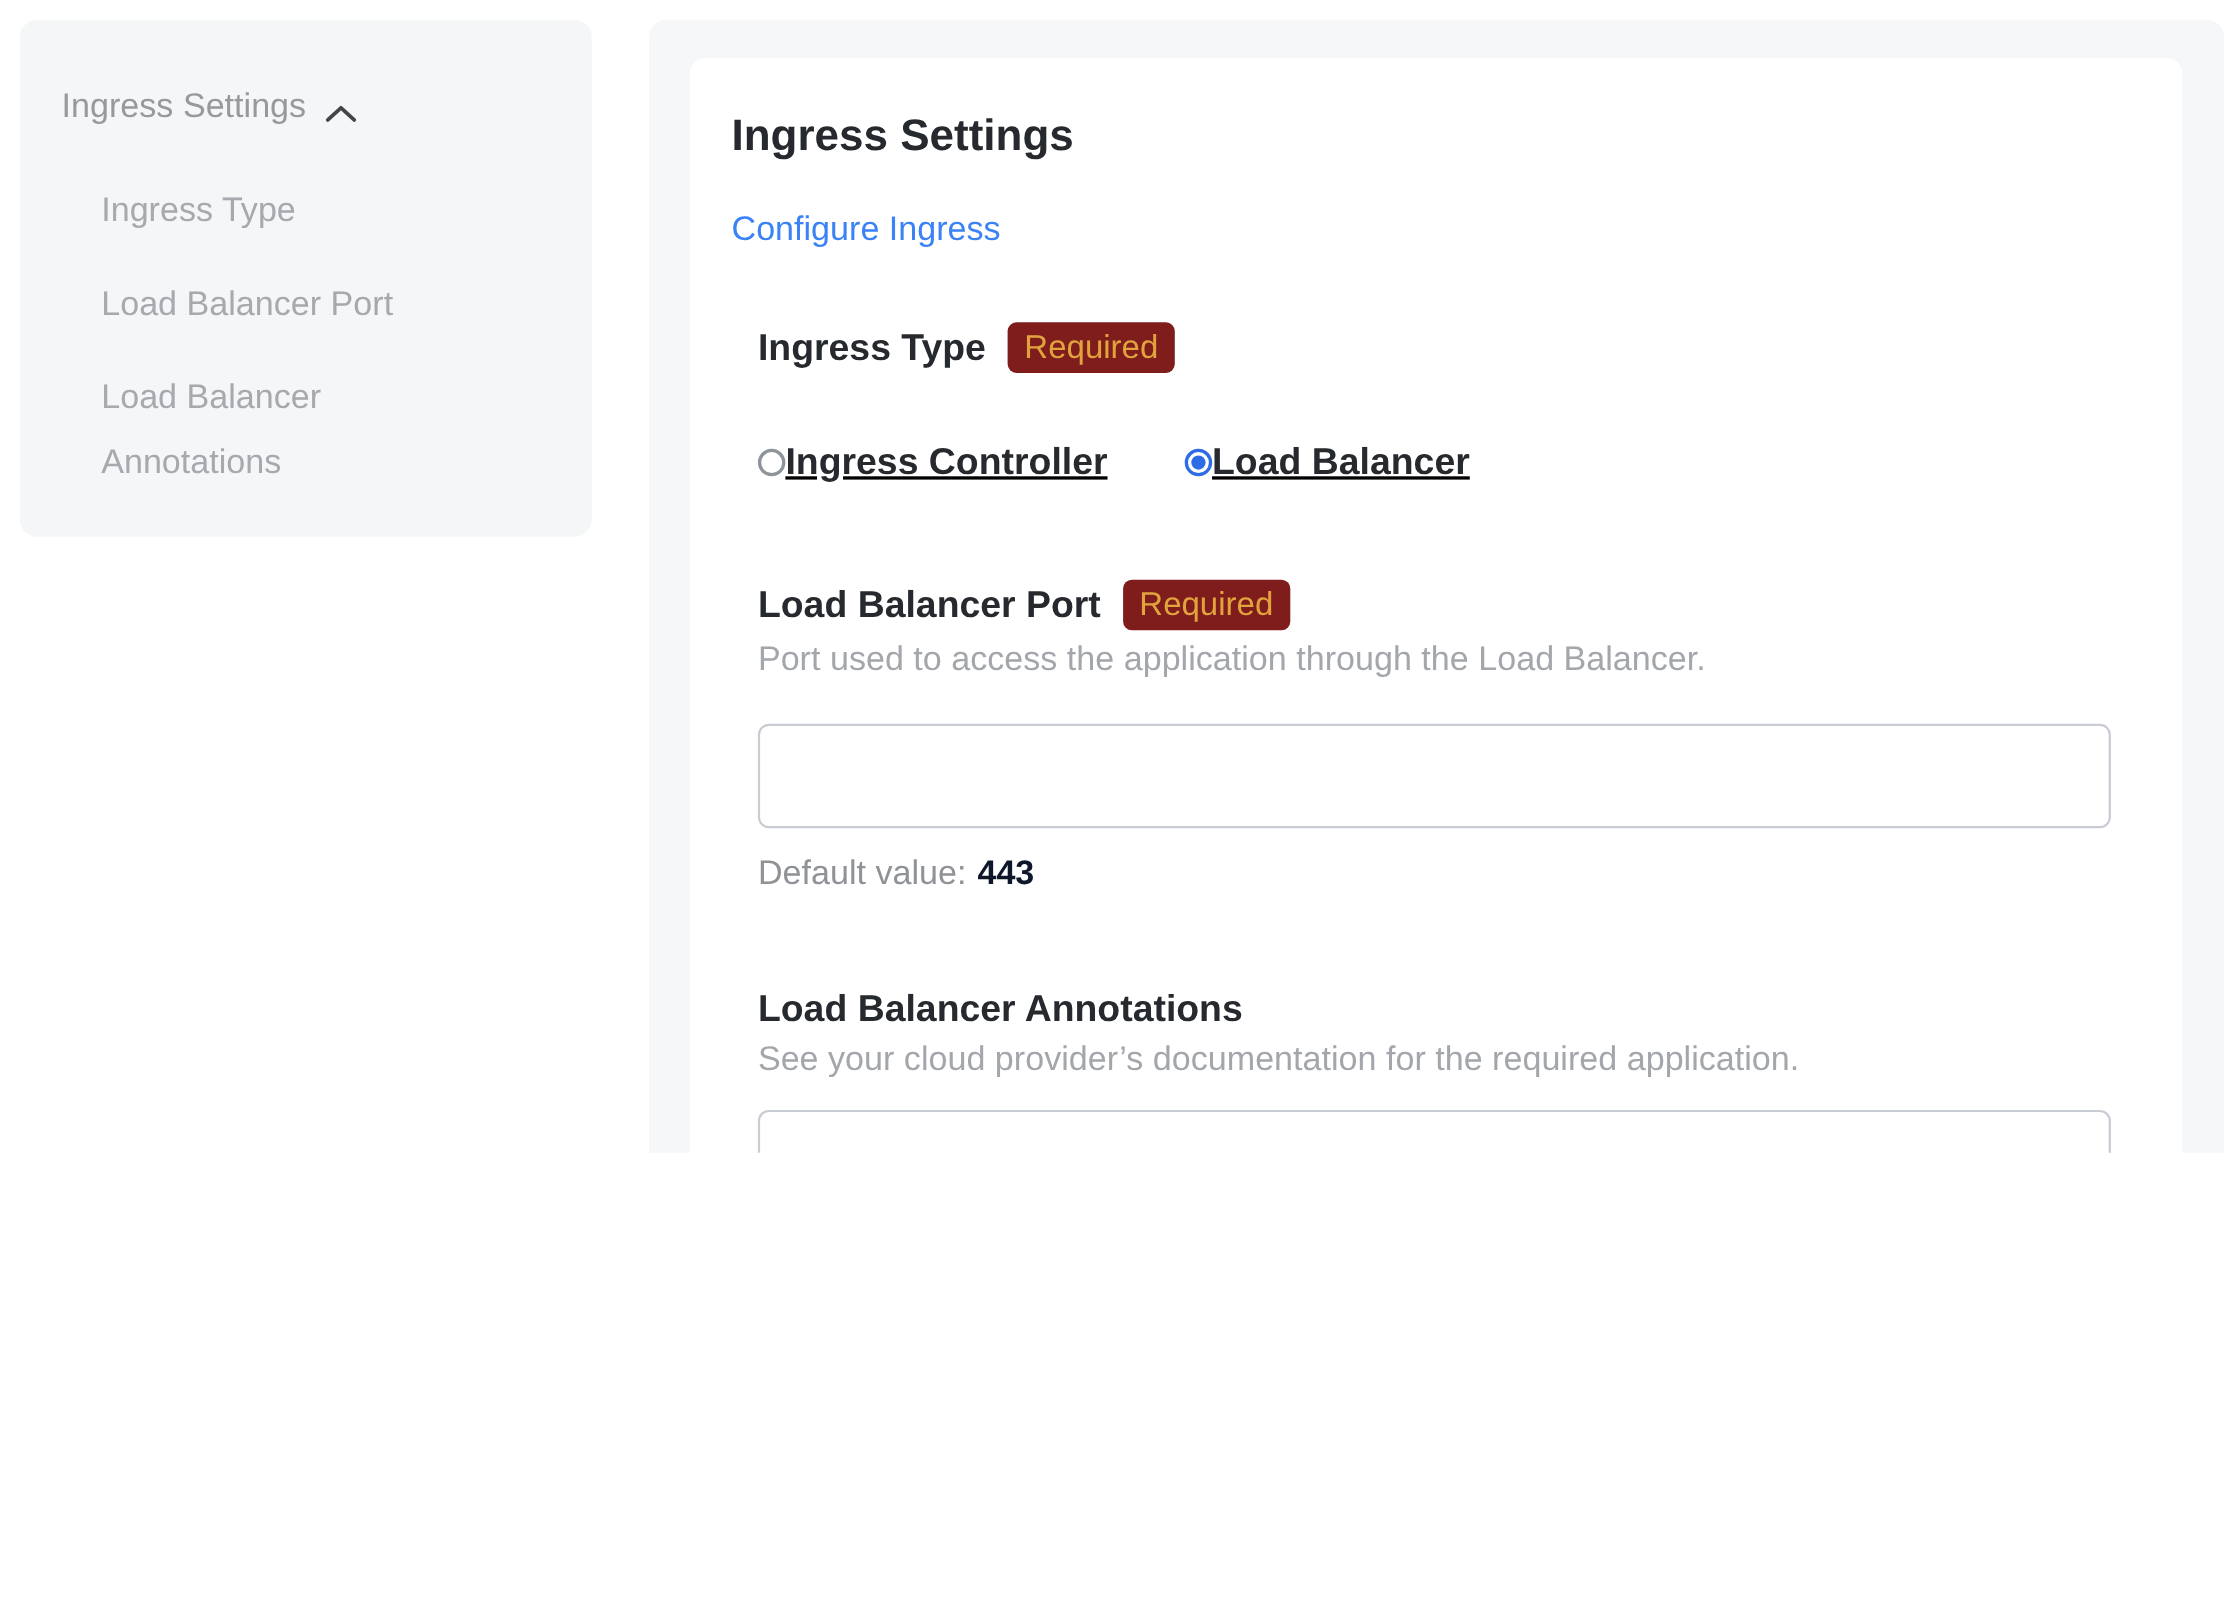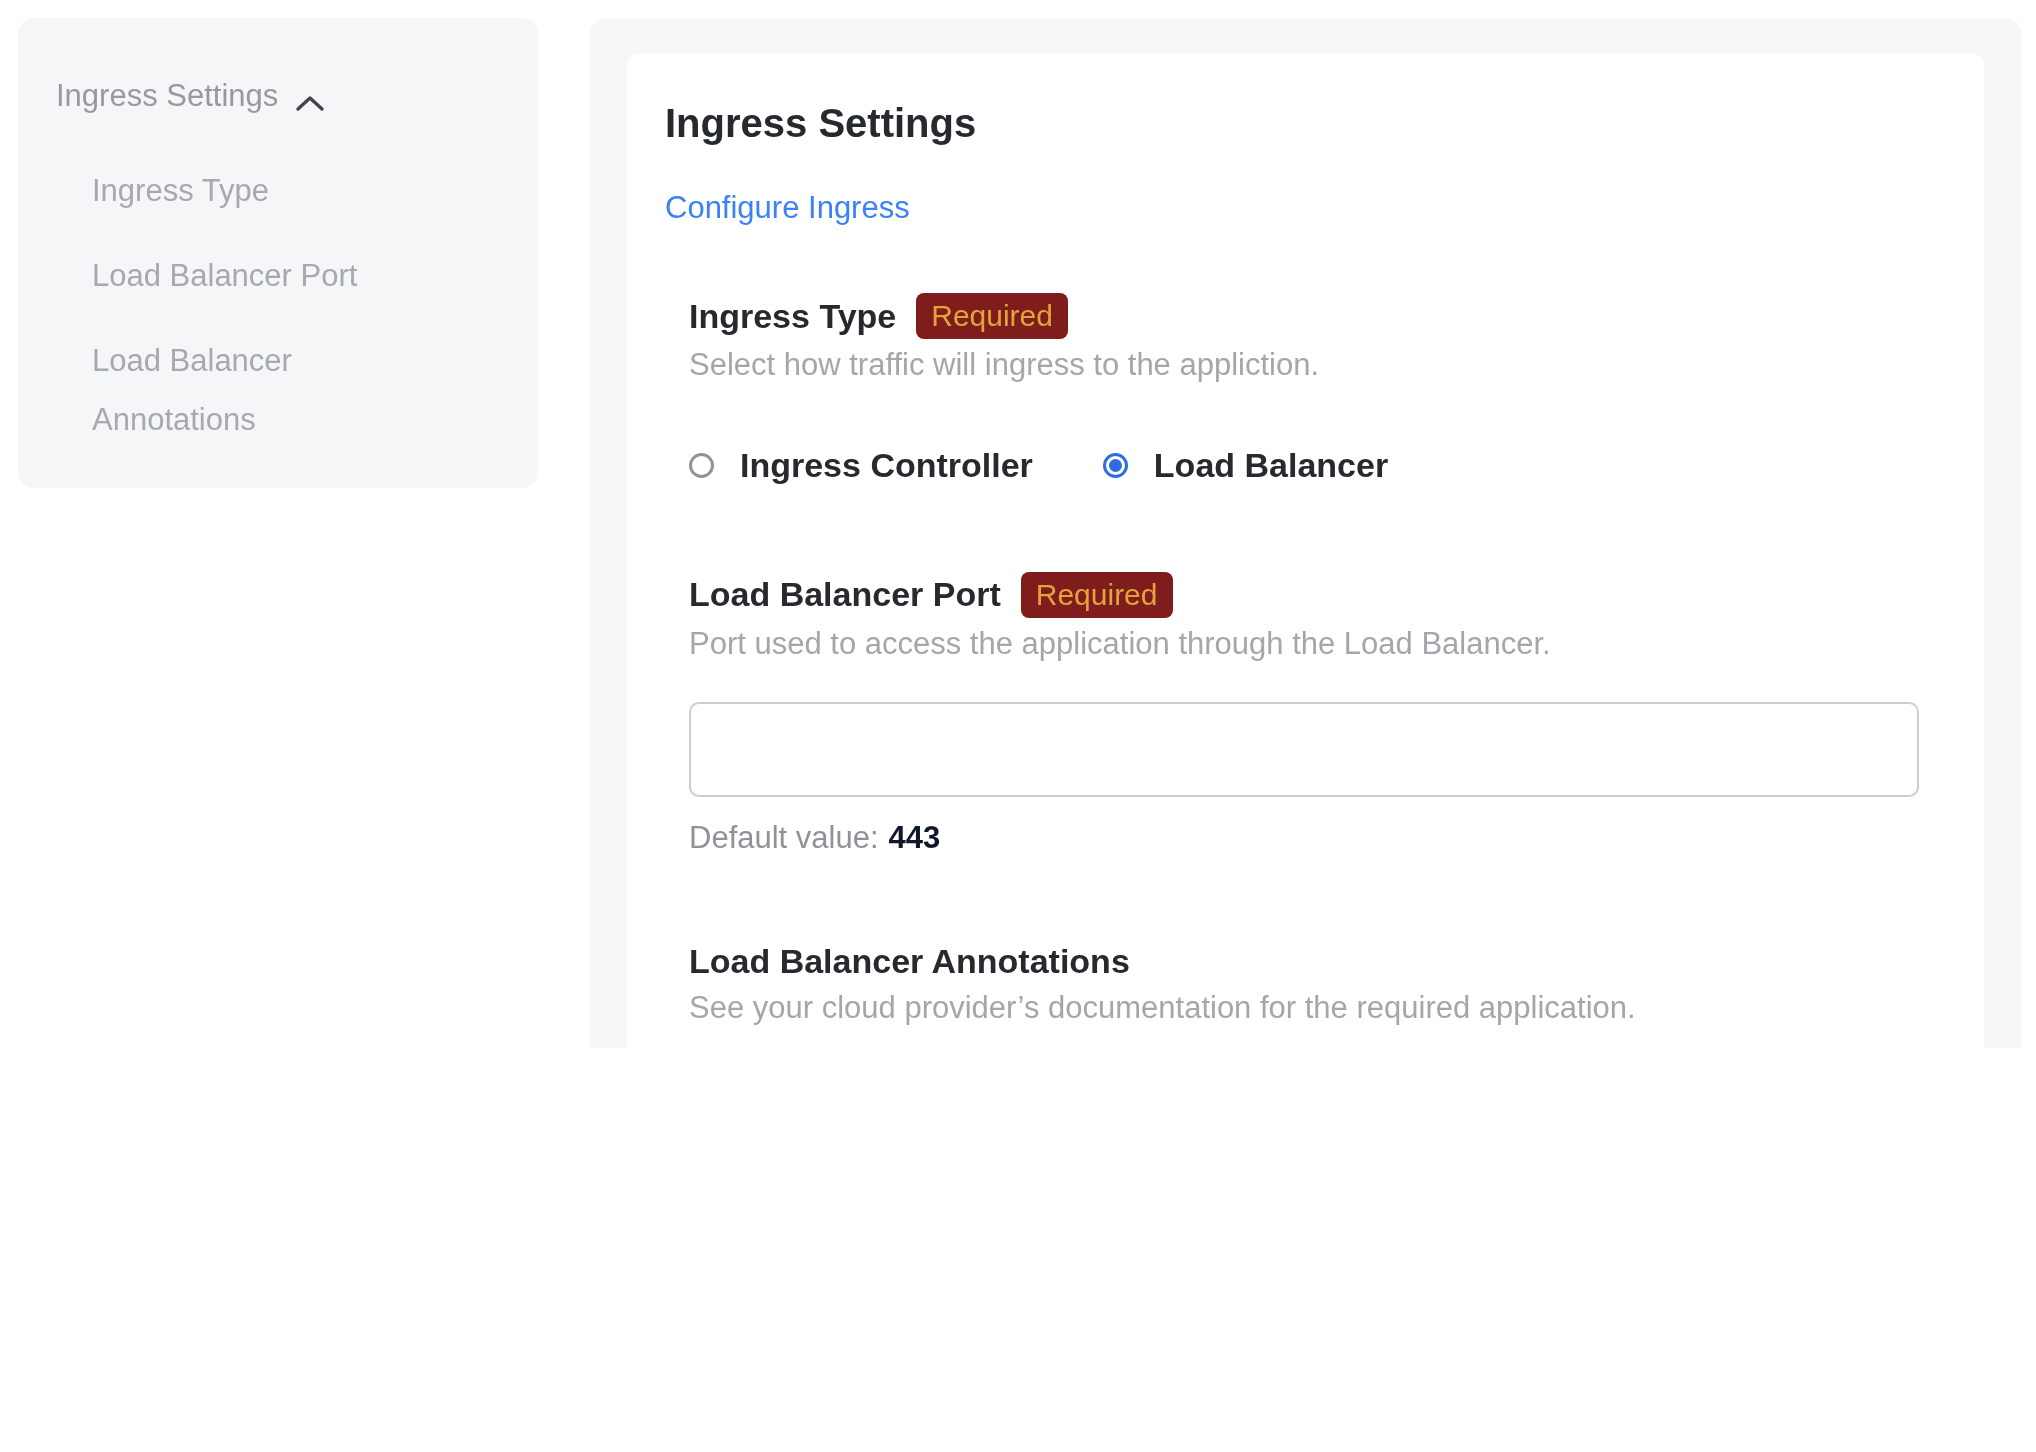--- a/index.html
+++ b/index.html
@@ -31,21 +31,21 @@
   .sec-2 { margin-top:87px; }
   .sec-3 { margin-top:85px; }
 
   .field-label-row { display:flex; align-items:center; gap:20px; }
   .field-label { font-size:34px; font-weight:bold; color:#26292e; line-height:1.2; }
   .badge { background:#7f1d1d; color:#e2a33d; font-size:30px;
     padding:6px 15px; border-radius:8px; }
   .field-desc { font-size:31px; color:#a3a6ab; margin-top:8px; line-height:1.18; }
 
   .radio-row { display:flex; align-items:center; margin-top:62px; }
-  .radio-option { display:flex; align-items:center; gap:26px; cursor:pointer; }
+  .radio-option { display:flex; align-items:center; cursor:pointer;text-decoration:underline; }
   .radio-option + .radio-option { margin-left:70px; }
   .radio-circle { width:25px; height:25px; border-radius:50%;
     border:3px solid #8f939a; background:#fff; flex:0 0 auto;
     display:flex; align-items:center; justify-content:center; }
   .radio-circle.selected { border-color:#2e6be6; }
   .radio-circle.selected::after { content:""; width:13px; height:13px;
     border-radius:50%; background:#2e6be6; }
   .radio-label { font-size:34px; font-weight:bold; color:#26292e; }
 
   .text-input { display:block; width:100%; height:95px; margin-top:40px;
@@ -90,21 +90,20 @@
     <div class="card">
 
       <h1 class="card-title">Ingress Settings</h1>
       <div class="card-subtitle">Configure Ingress</div>
 
       <div class="section sec-1">
         <div class="field-label-row">
           <span class="field-label">Ingress Type</span>
           <span class="badge">Required</span>
         </div>
-        <div class="field-desc">Select how traffic will ingress to the appliction.</div>
 
         <div class="radio-row">
           <div class="radio-option">
             <span class="radio-circle"></span>
             <span class="radio-label">Ingress Controller</span>
           </div>
           <div class="radio-option">
             <span class="radio-circle selected"></span>
             <span class="radio-label">Load Balancer</span>
           </div>

